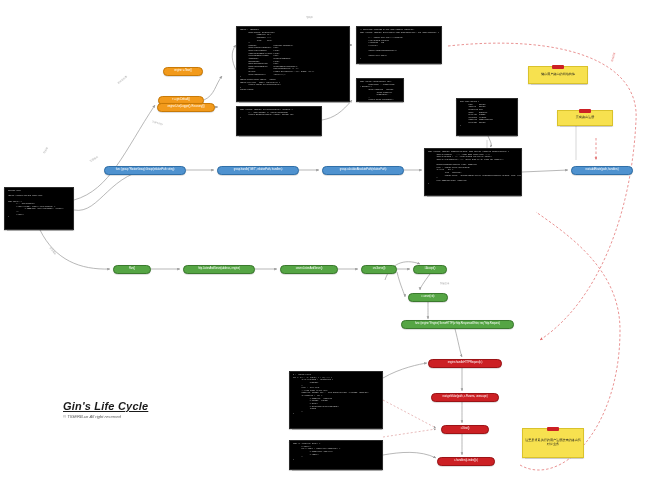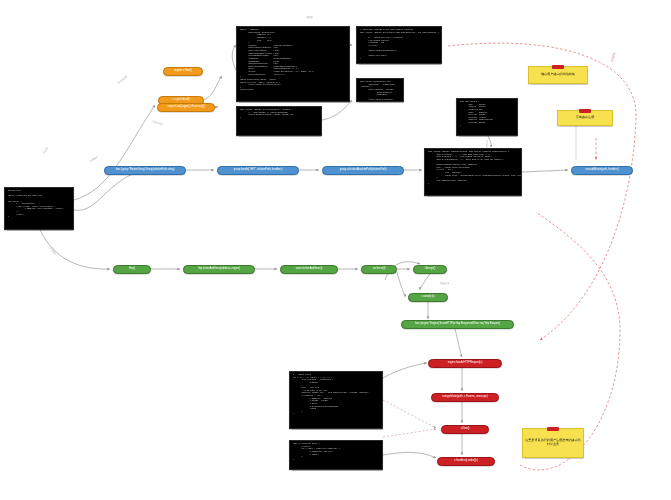--- a/index.html
+++ b/index.html
@@ -242,14 +242,18 @@
       <div class="edgelabel" style="left: 118px; top: 82px; transform: rotate(-38deg);">初始化引擎</div>
       <div class="edgelabel" style="left: 152px; top: 120px; transform: rotate(18deg);">注册中间件</div>
       <div class="edgelabel" style="left: 44px; top: 152px; transform: rotate(-58deg);">路由组</div>
       <div class="edgelabel" style="left: 90px; top: 160px; transform: rotate(-30deg);">注册路由</div>
       <div class="edgelabel" style="left: 50px; top: 246px; transform: rotate(52deg);">启动服务</div>
       <div class="edgelabel" style="left: 306px; top: 16px; transform: rotate(0deg);">结构体</div>
       <div class="edgelabel" style="left: 440px; top: 282px; transform: rotate(0deg);">新建连接</div>
       <div class="edgelabel red" style="left: 612px; top: 60px; transform: rotate(-72deg);">路由匹配</div>
     </div>
 
+  <div id="title">
+    <div class="t">Gin's Life Cycle</div>
+    <div class="s">© TIGERB.cn All right reserved</div>
+  </div>
 
 </div>
 
 </body></html>

